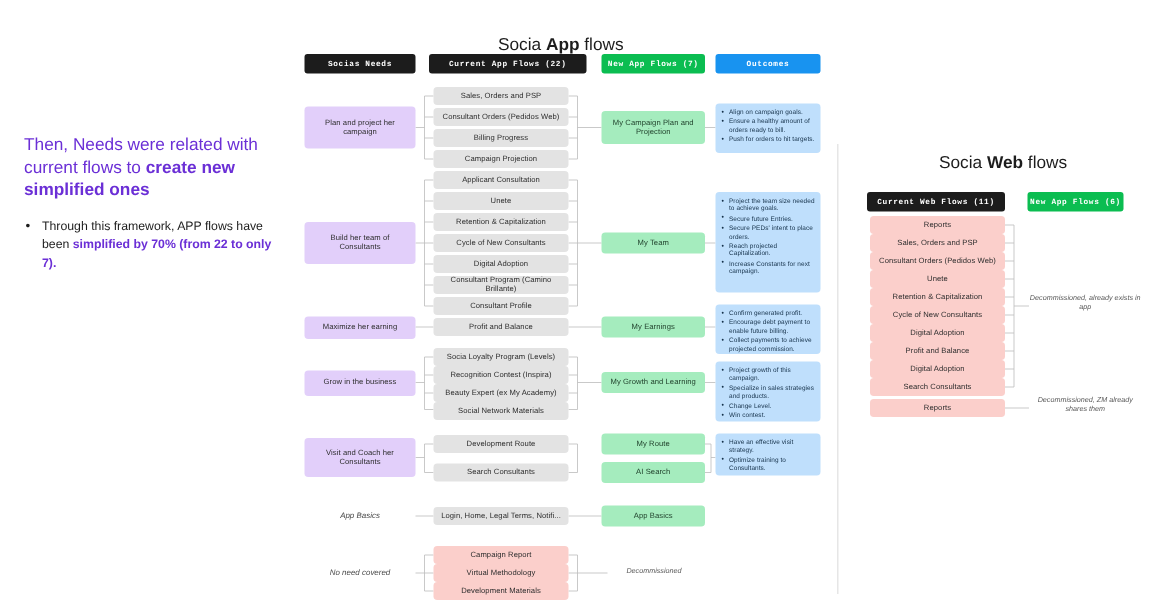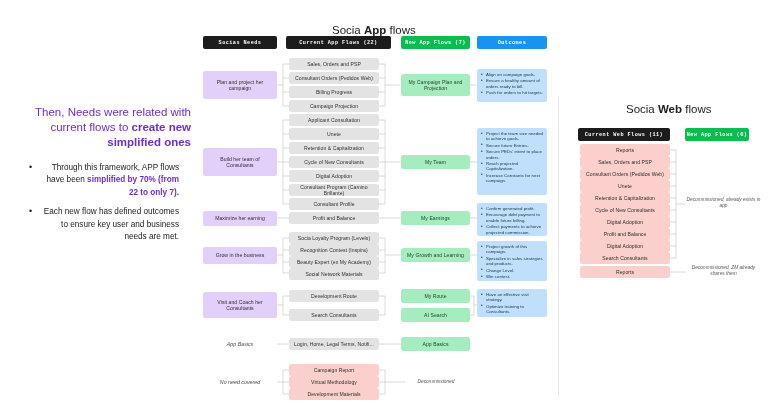--- a/index.html
+++ b/index.html
@@ -8,27 +8,27 @@
     width: 768px; height: 409px;
     background: #ffffff;
     font-family: "Liberation Sans", sans-serif;
     overflow: hidden;
     position: relative;
     color: #2b2b2b;
   }
   .canvas { position: relative; width: 768px; height: 409px; }
 
   
-  .narrative { position: absolute; left: 16px; top: 105px; width: 175px; text-align: right; }
+  .narrative { position: absolute; left: 16px; top: 90px; width: 175px; }
   .narrative h1 {
     font-size: 11.5px; line-height: 15px; margin: 0 0 10px 0;
     color: #6b2fd6; font-weight: 400;
   }
   .narrative h1 b { font-weight: 700; }
-  .bullets { margin: 12px; padding: 0; list-style: none; }
+  .bullets { margin: 0; padding: 0; list-style: none; }
   .bullets li {
     position: relative; padding-left: 12px;
     font-size: 8.2px; line-height: 12.4px; margin-bottom: 7px;
     color: #1d1d1d;
   }
   .bullets li::before {
     content: "•"; position: absolute; left: 1px; top: -1px; font-size: 9px; color: #1d1d1d;
   }
   .bullets li b { color: #6b2fd6; font-weight: 700; }
 
@@ -93,23 +93,20 @@
 
 <div class="canvas">
 
   <div class="narrative">
     <h1>
       <span>Then, Needs were related with current flows to </span><b>create new simplified ones</b>
     </h1>
     <ul class="bullets">
       <li>
         <span>Through this framework, APP flows have been </span><b>simplified by 70% (from 22 to only 7).</b>
-      </li>
-      <li>
-        <span>Each new flow has defined outcomes to ensure key user and business needs are met.</span>
       </li>
     </ul>
   </div>
 
   <div class="divider" style="left:558px; top:96px; height:300px;"></div>
 
   <div class="section-title" style="left:332px; top:24px;">
     <span>Socia </span><b>App</b><span> flows</span>
   </div>
 

